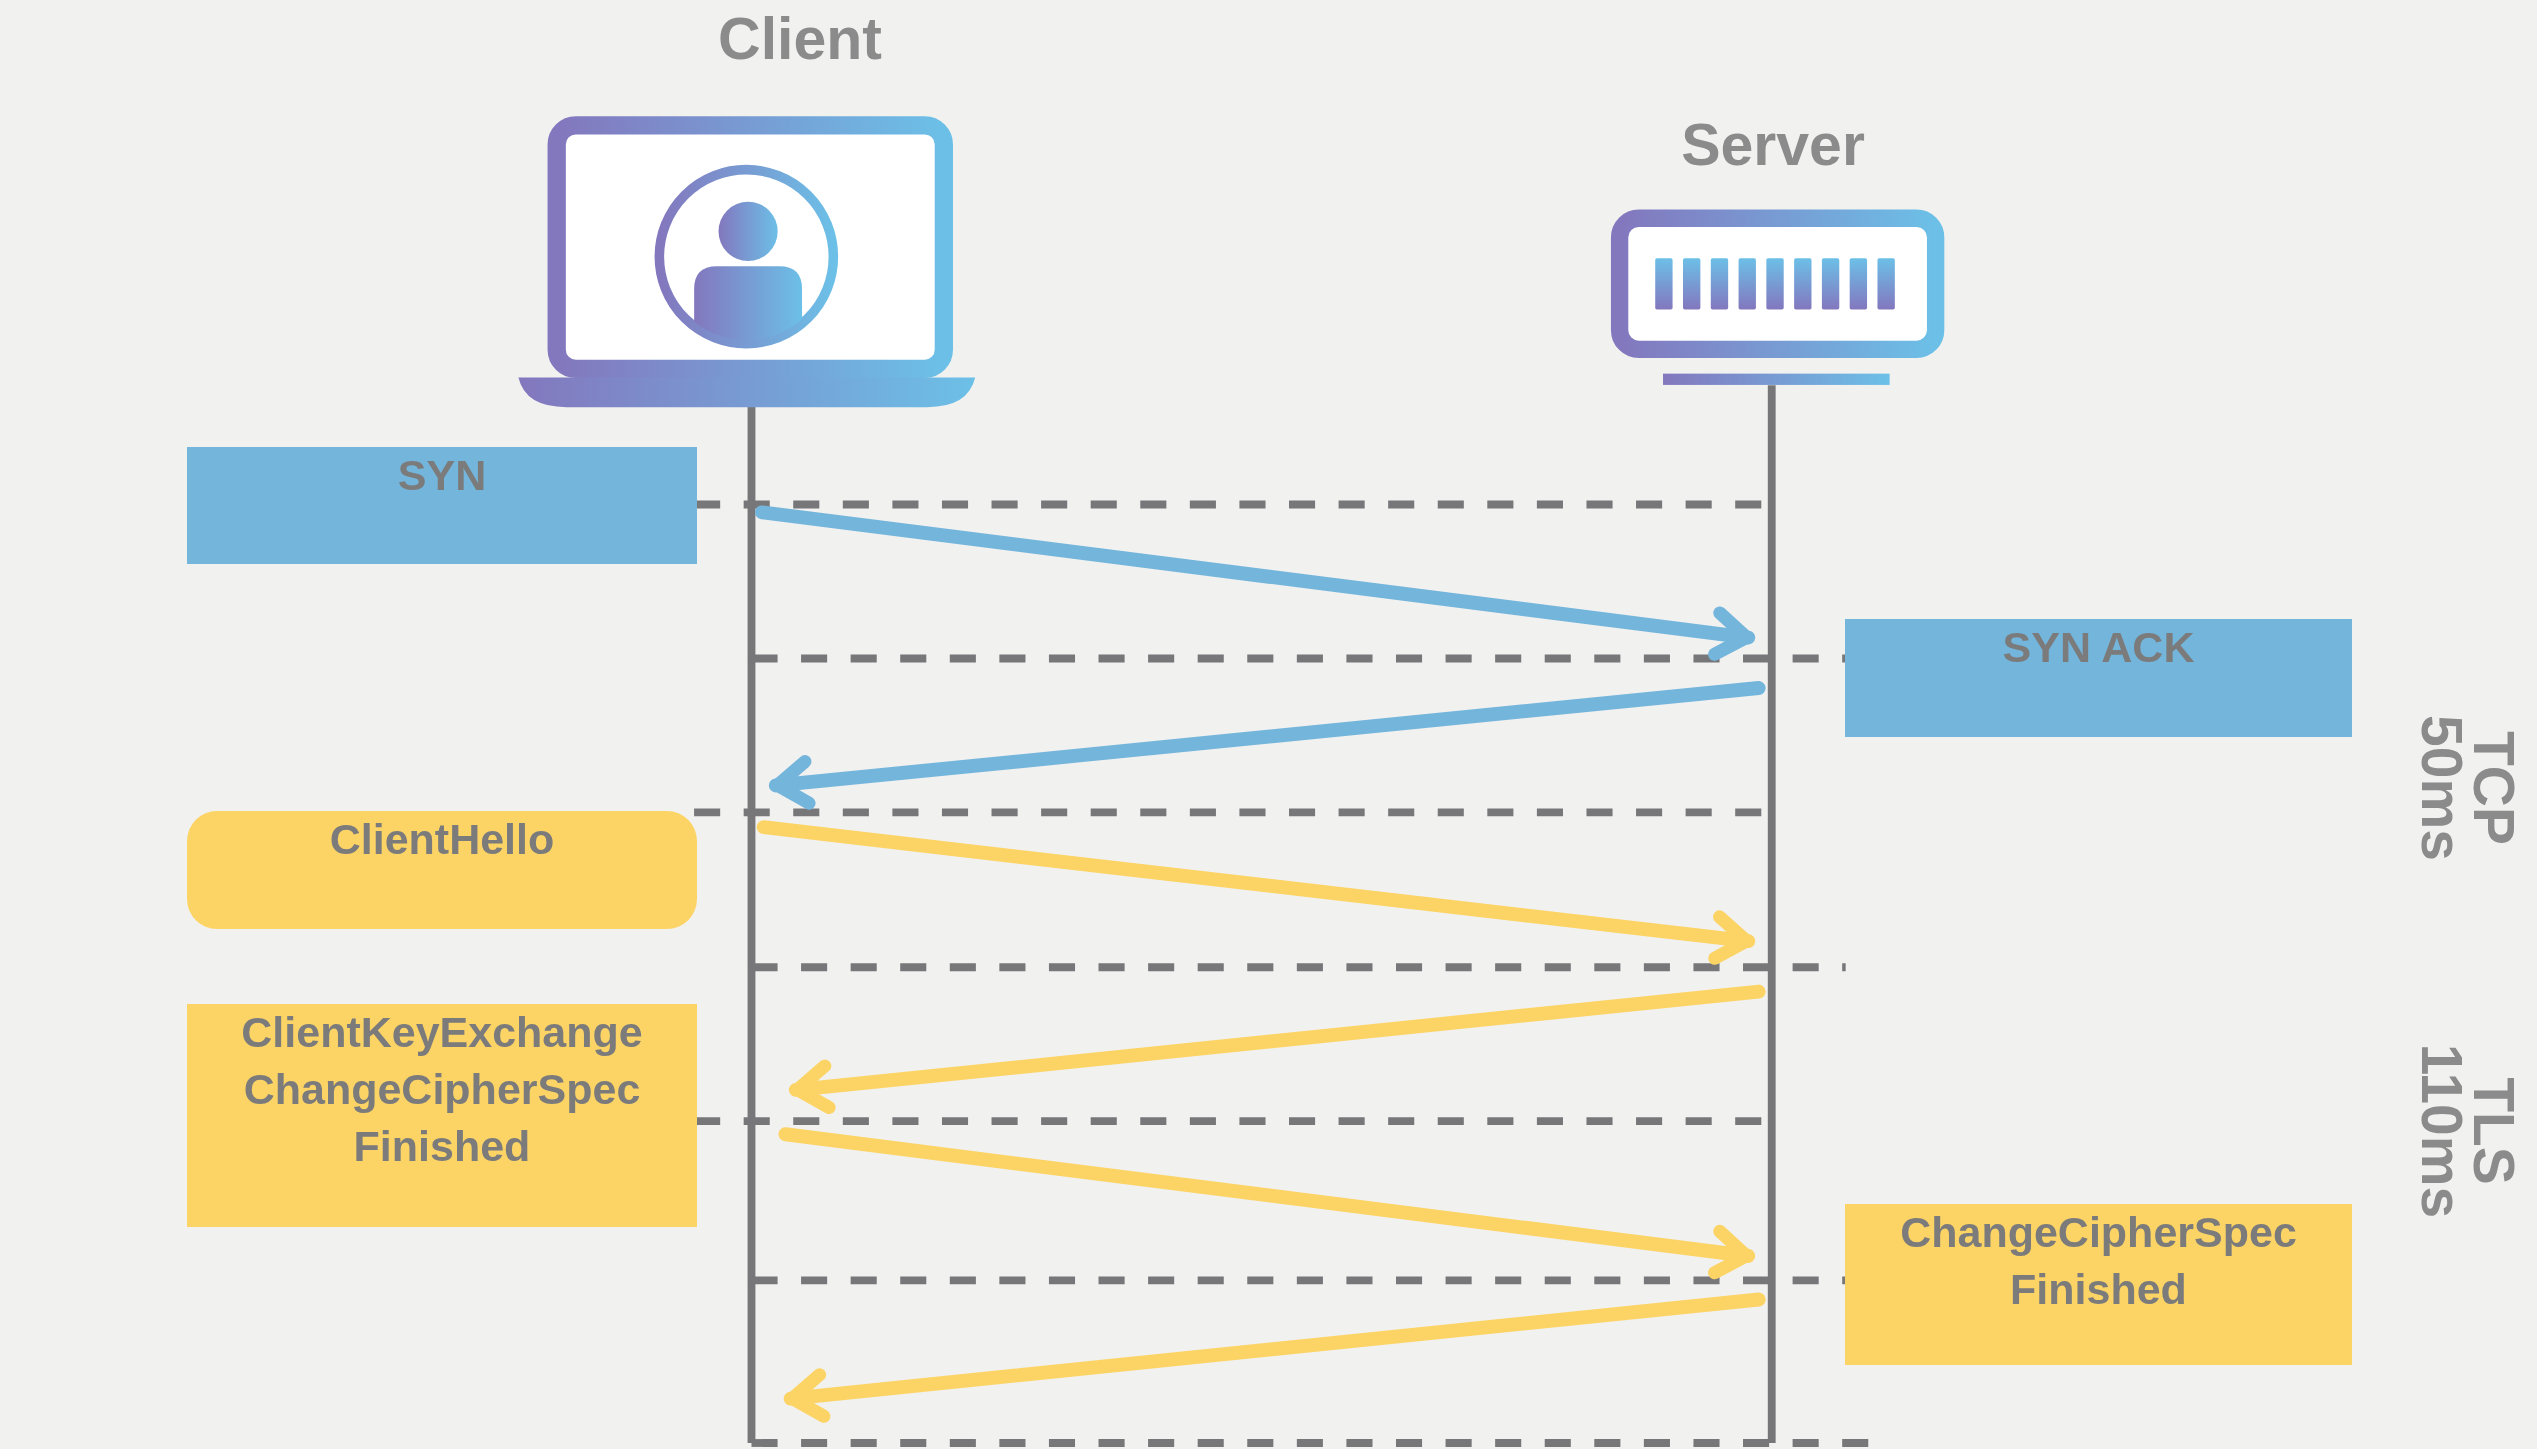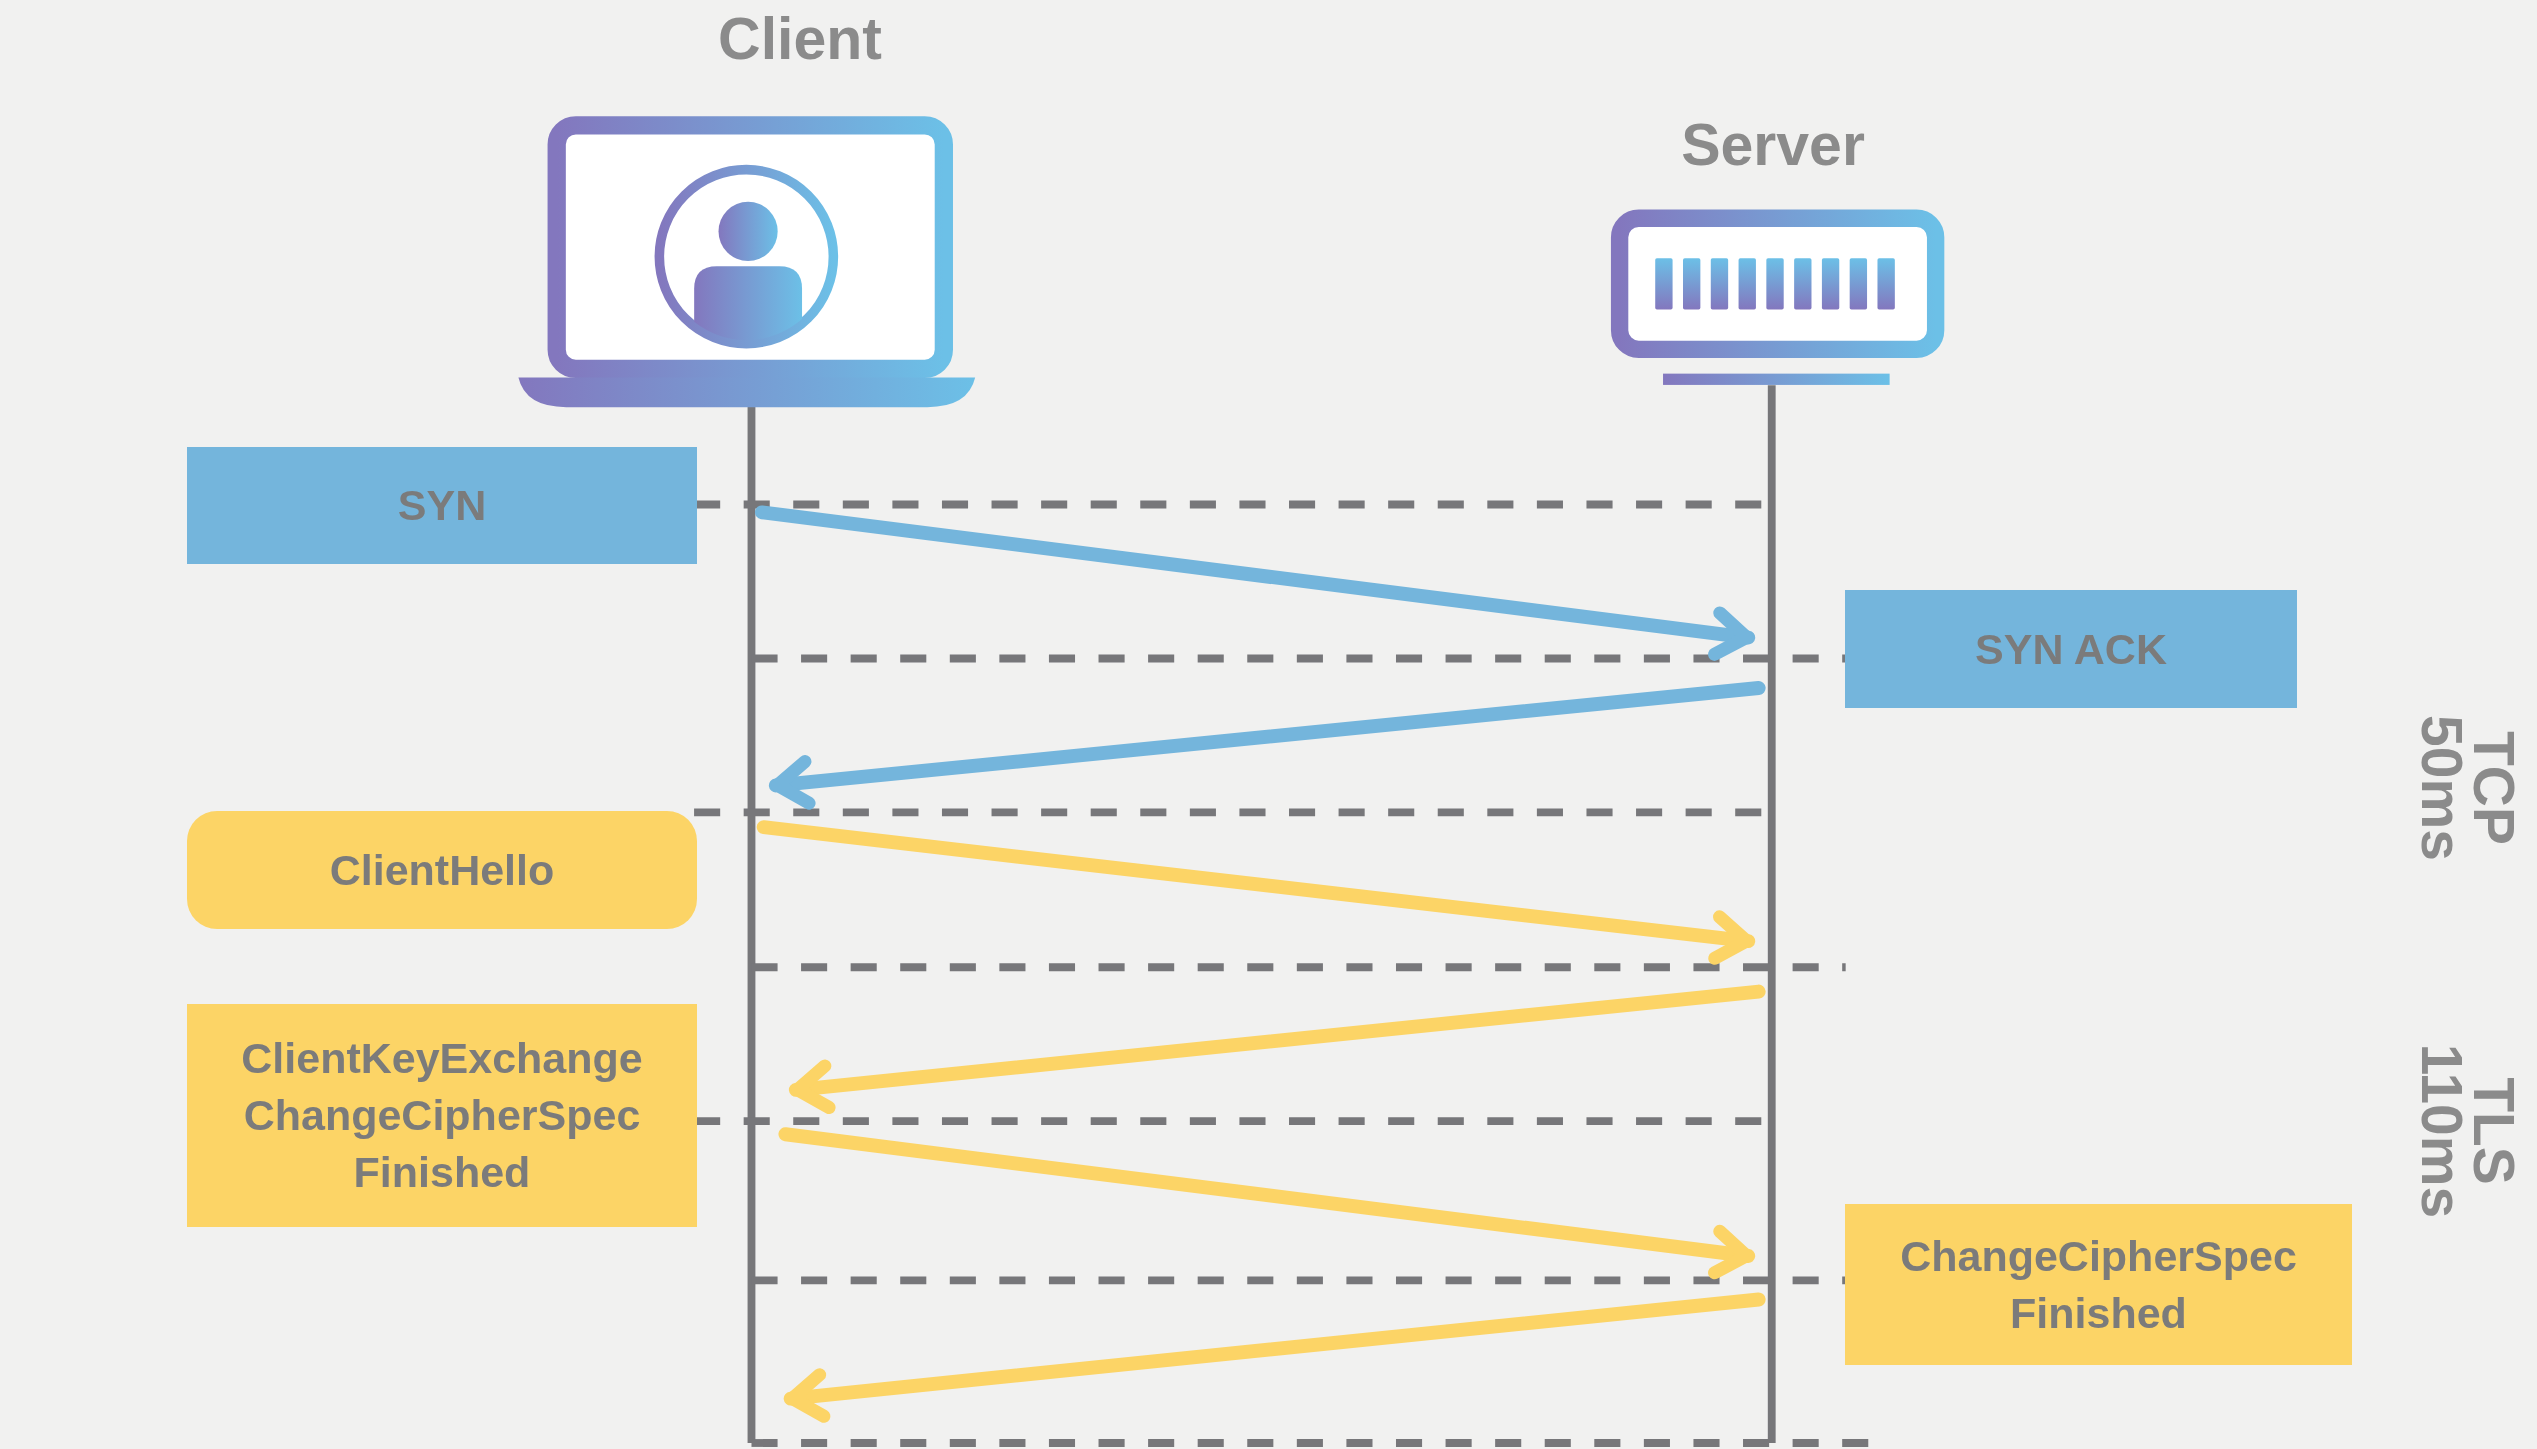--- a/index.html
+++ b/index.html
@@ -18,21 +18,21 @@
   .stage{
     position:relative;width:2538px;height:1450px;background:var(--bg);overflow:hidden;
   }
   .actor-title{
     position:absolute;transform:translateX(-50%);
     font-size:59px;font-weight:bold;color:var(--title-gray);white-space:nowrap;
   }
   .icon-svg{position:absolute;}
   .connector-layer{position:absolute;left:0;top:0;}
   .msg-box{
-    position:absolute;display:flex;flex-direction:column;align-items:center;justify-content:center;
+    position:absolute;display:flex;flex-direction:column;align-items:center;justify-content:flex-start;
     font-weight:bold;color:var(--text-gray);font-size:43px;line-height:57px;text-align:center;
   }
   .msg-box.tcp{background:var(--blue);}
   .msg-box.tls{background:var(--yellow);}
   .timing-label{
     position:absolute;transform:translate(-50%,-50%) rotate(90deg);
     font-size:57px;line-height:52px;font-weight:bold;color:var(--title-gray);
     text-align:center;white-space:nowrap;
   }
 </style>
@@ -130,21 +130,21 @@
   </div>
   <div class="msg-box tls" style="left:187px;top:811px;width:510px;height:118px;border-radius:30px;">
     <span>ClientHello</span>
   </div>
   <div class="msg-box tls" style="left:187px;top:1004px;width:510px;height:223px;">
     <span>ClientKeyExchange</span>
     <span>ChangeCipherSpec</span>
     <span>Finished</span>
   </div>
 
-  <div class="msg-box tcp" style="left:1845px;top:590px;width:452px;height:118px;">
+  <div class="msg-box tcp" style="left:1845px;top:619px;width:507px;height:118px;">
     <span>SYN ACK</span>
   </div>
   <div class="msg-box tls" style="left:1845px;top:1204px;width:507px;height:161px;">
     <span>ChangeCipherSpec</span>
     <span>Finished</span>
   </div>
 
   <div class="timing-label" style="left:2468px;top:788px;">
     <div>TCP</div>
     <div>50ms</div>

